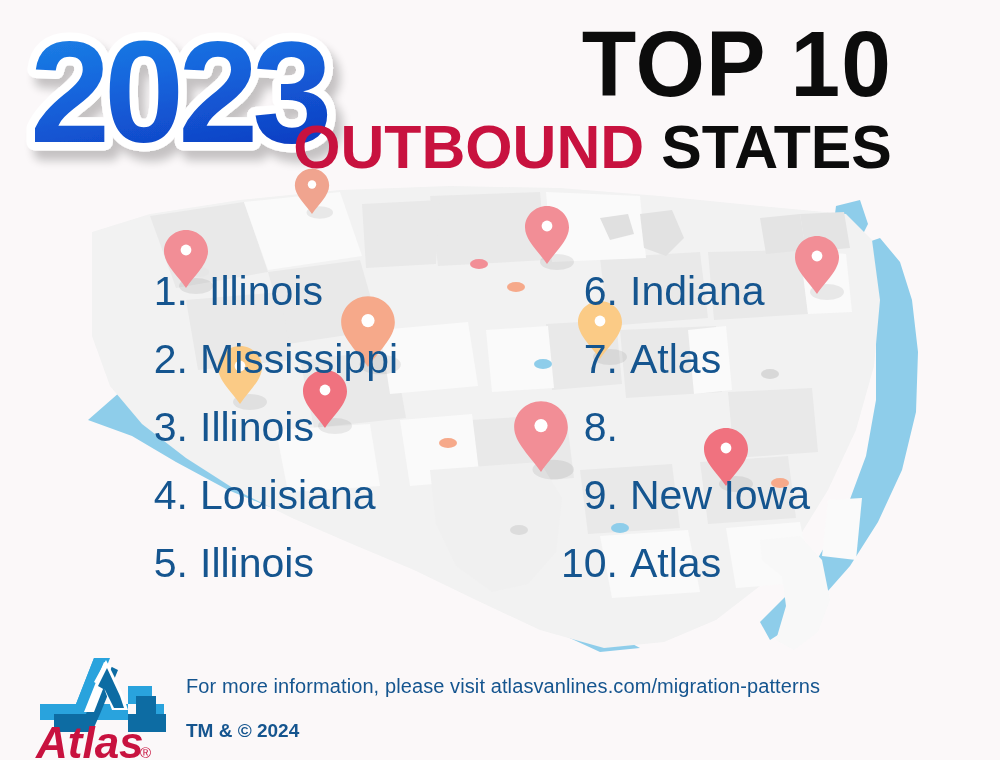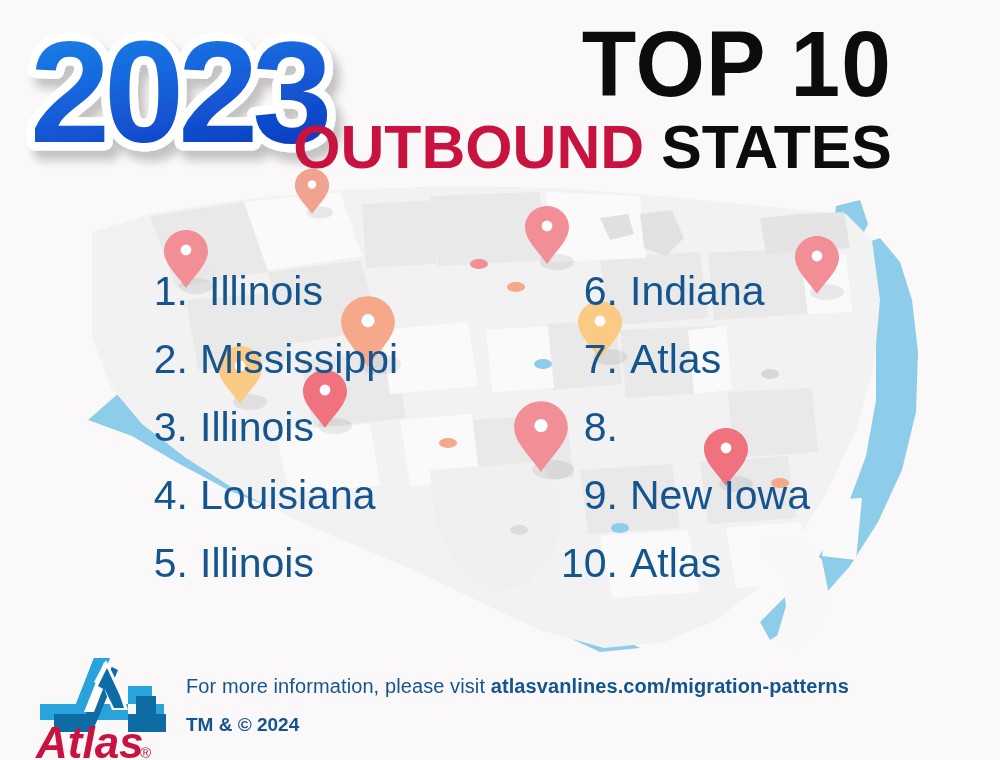--- a/index.html
+++ b/index.html
@@ -86,22 +86,22 @@
   }
   #atlas-logo{position:absolute;left:32px;top:2px;width:140px;height:120px;}
   #atlas-logo svg{display:block;}
   #footer-text{
     position:absolute;left:186px;top:32px;
     color:#15558f;
     font-family:"Liberation Sans", sans-serif;
     line-height:1.45;
   }
   #footer-line1{font-size:20px;letter-spacing:0.1px;}
-  #footer-line1 .bold{font-weight:bold;}
-  #footer-line2{font-size:19px;font-weight:bold;margin-top:10px;}
+  #footer-line1 .bold{font-weight:normal;}
+  #footer-line2{font-size:19px;font-weight:bold;margin-top:16px;}
 </style>
 </head>
 <body>
 
 <div id="stage">
 
   <div id="map-layer">
     <svg width="1000" height="760" viewBox="0 0 1000 760" xmlns="http://www.w3.org/2000/svg">
       <defs>
         <filter id="pinshadow" x="-60%" y="-60%" width="240%" height="240%">

